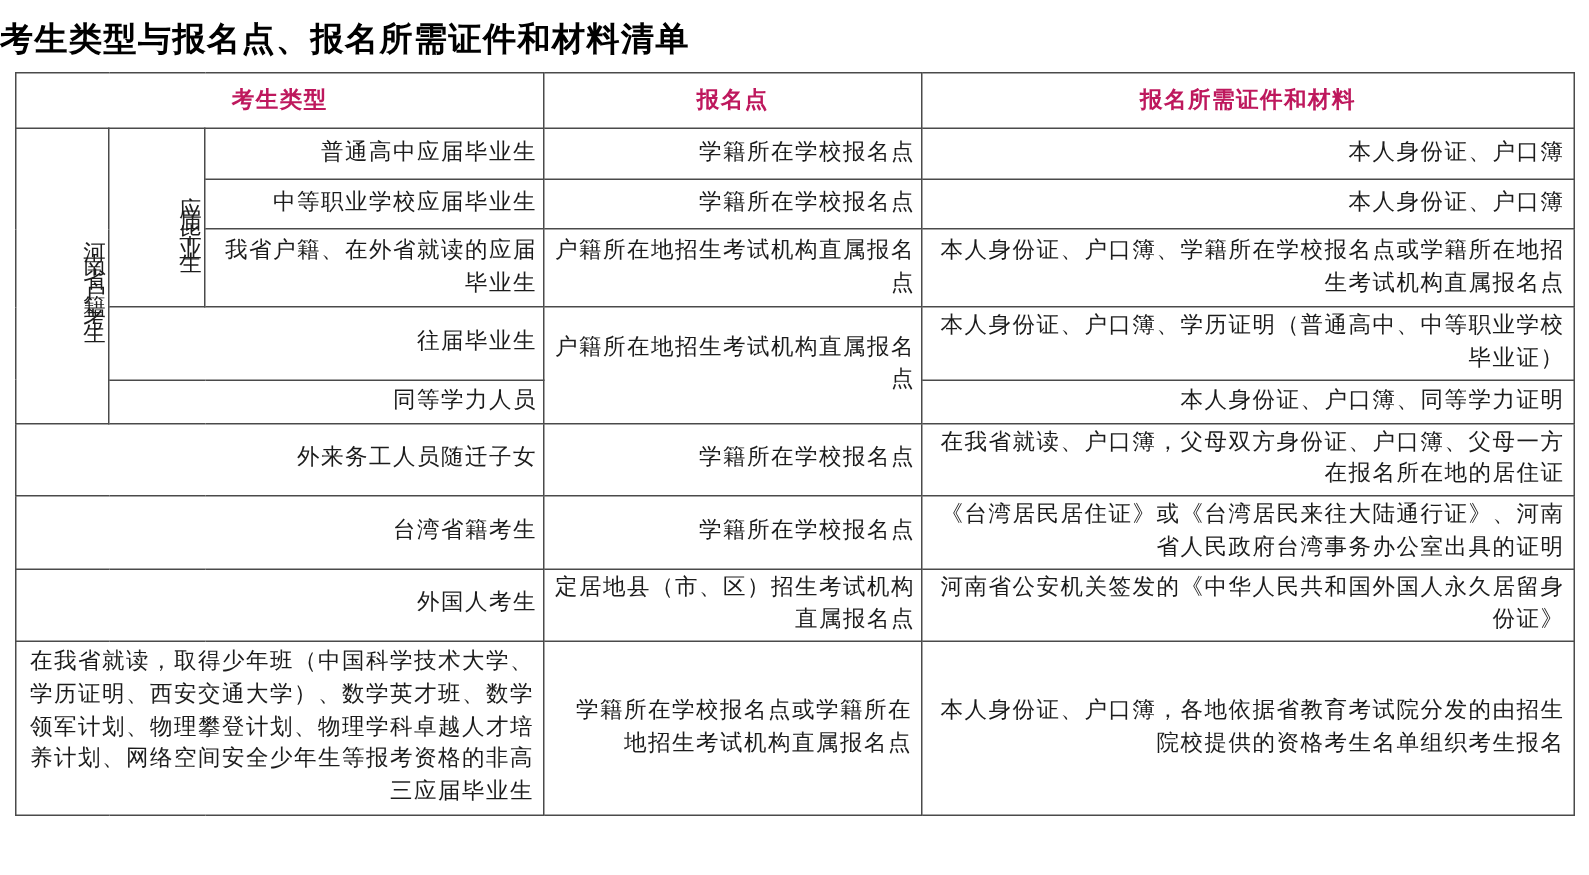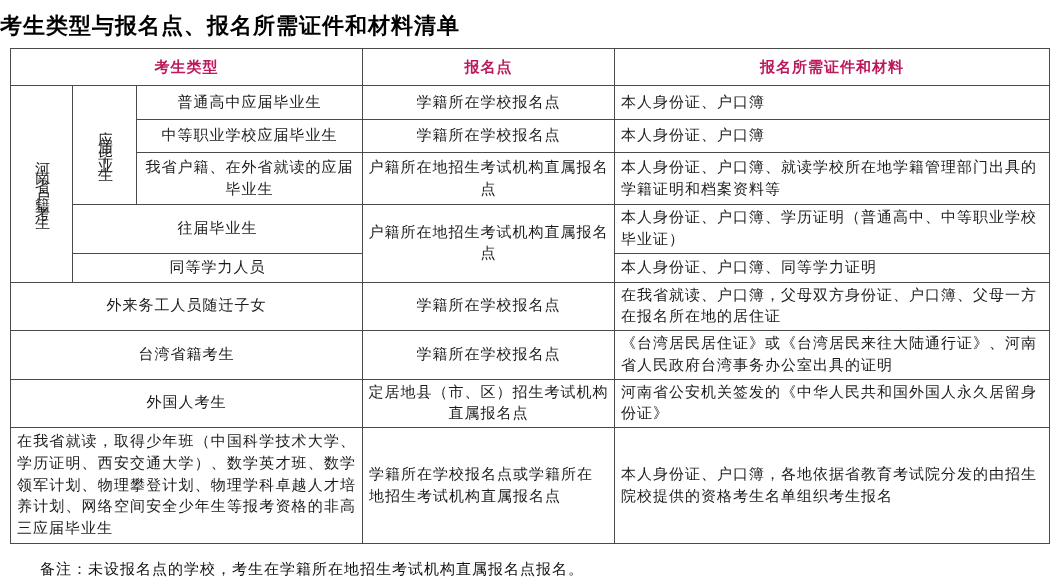--- a/index.html
+++ b/index.html
@@ -25,20 +25,21 @@
     table-layout: fixed;
     width: 1039px;
     margin: 7px 10px 0 10px;
   }
   table.main th, table.main td {
     border: 1px solid #4a4a4a;
     font-size: 15px;
     letter-spacing: 1px;
     vertical-align: middle;
     line-height: 1.45;
+    text-align: right;
   }
   table.main th {
     font-family: "Liberation Sans", "DejaVu Sans", sans-serif;
     font-weight: 700;
     font-size: 15px;
     height: 37px;
     text-align: center;
     color: #be185d;
   }
   td.c { text-align: center; padding: 2px 4px; }
@@ -102,21 +103,21 @@
         <td class="l">本人身份证、户口簿</td>
       </tr>
       <tr class="r2">
         <td class="c">中等职业学校应届毕业生</td>
         <td class="c">学籍所在学校报名点</td>
         <td class="l">本人身份证、户口簿</td>
       </tr>
       <tr class="r3">
         <td class="c">我省户籍、在外省就读的应届毕业生</td>
         <td class="c">户籍所在地招生考试机构直属报名点</td>
-        <td class="l">本人身份证、户口簿、就读学校所在地学籍管理部门出具的学籍证明和档案资料等</td>
+        <td class="l">本人身份证、户口簿、学籍所在学校报名点或学籍所在地招生考试机构直属报名点</td>
       </tr>
       <tr class="r4">
         <td class="c" colspan="2">往届毕业生</td>
         <td class="c" rowspan="2">户籍所在地招生考试机构直属报名点</td>
         <td class="l">本人身份证、户口簿、学历证明（普通高中、中等职业学校毕业证）</td>
       </tr>
       <tr class="r5">
         <td class="c" colspan="2">同等学力人员</td>
         <td class="l">本人身份证、户口簿、同等学力证明</td>
       </tr>
@@ -136,15 +137,14 @@
         <td class="l">河南省公安机关签发的《中华人民共和国外国人永久居留身份证》</td>
       </tr>
       <tr class="r9">
         <td class="l just" colspan="3">在我省就读，取得少年班（中国科学技术大学、学历证明、西安交通大学）、数学英才班、数学领军计划、物理攀登计划、物理学科卓越人才培养计划、网络空间安全少年生等报考资格的非高三应届毕业生</td>
         <td class="l">学籍所在学校报名点或学籍所在地招生考试机构直属报名点</td>
         <td class="l">本人身份证、户口簿，各地依据省教育考试院分发的由招生院校提供的资格考生名单组织考生报名</td>
       </tr>
     </tbody>
   </table>
 
-  <div class="footnote">备注：未设报名点的学校，考生在学籍所在地招生考试机构直属报名点报名。</div>
 
 </div>
 
 </body></html>

